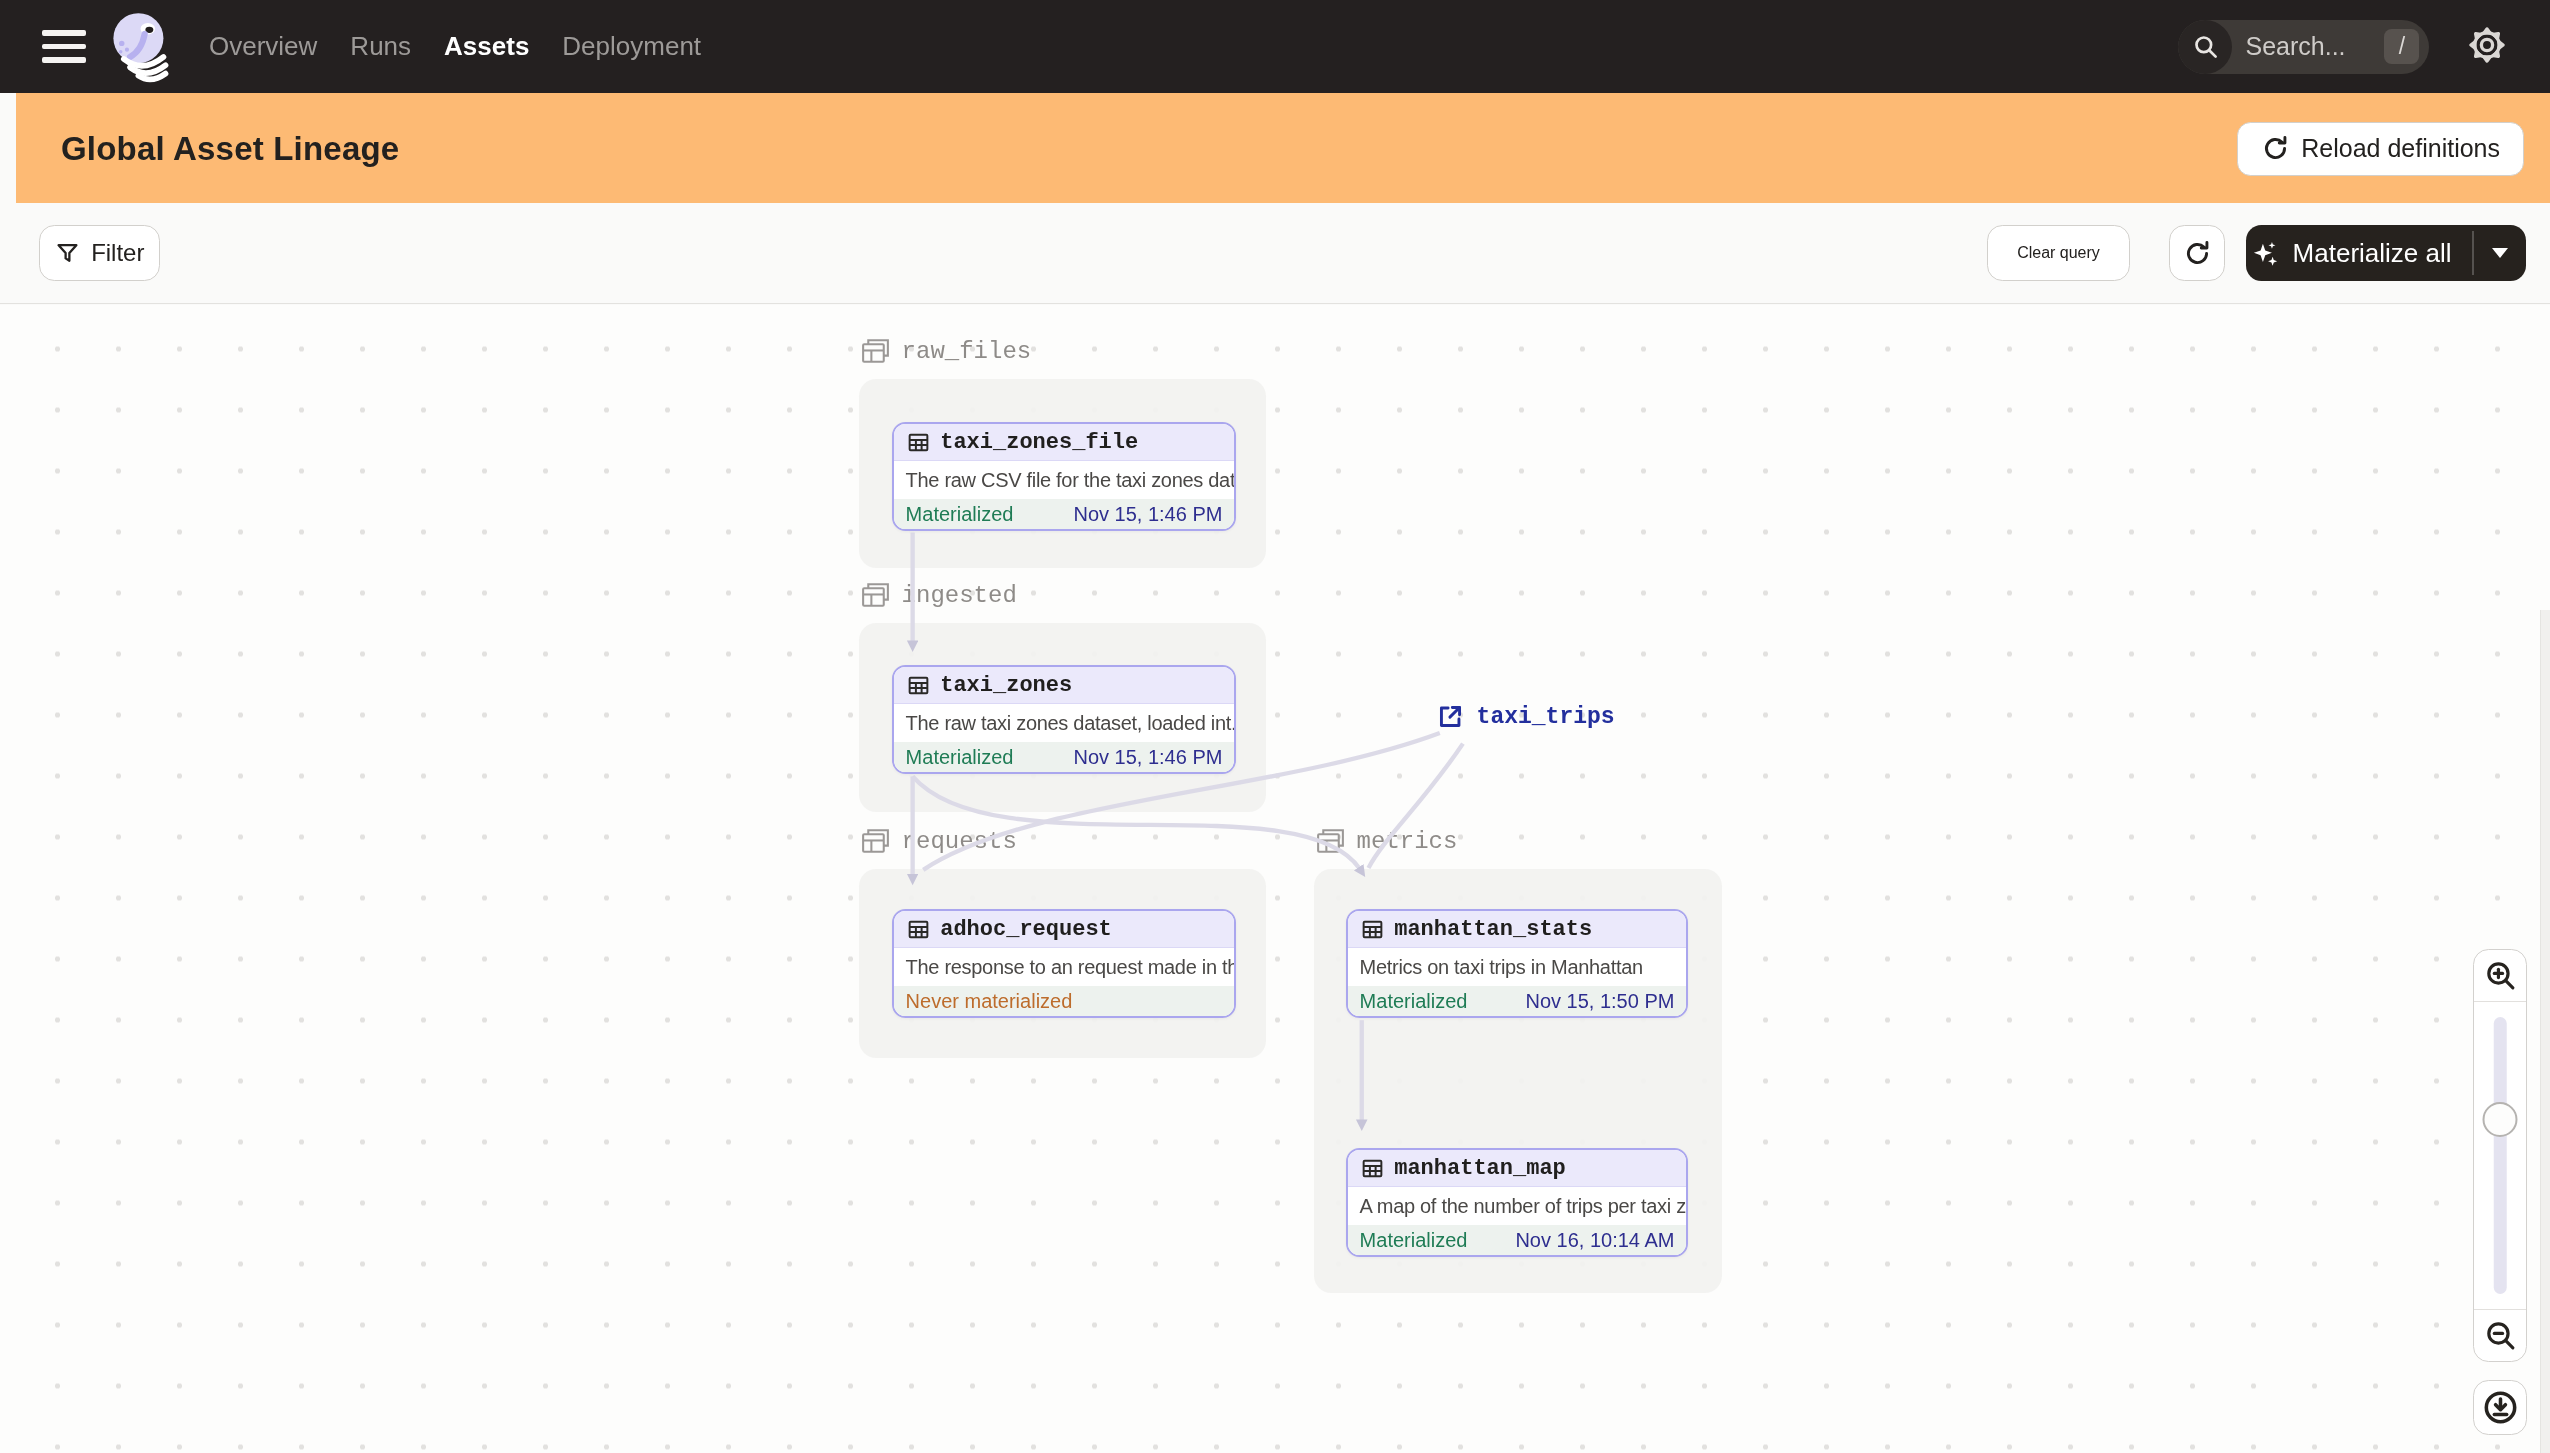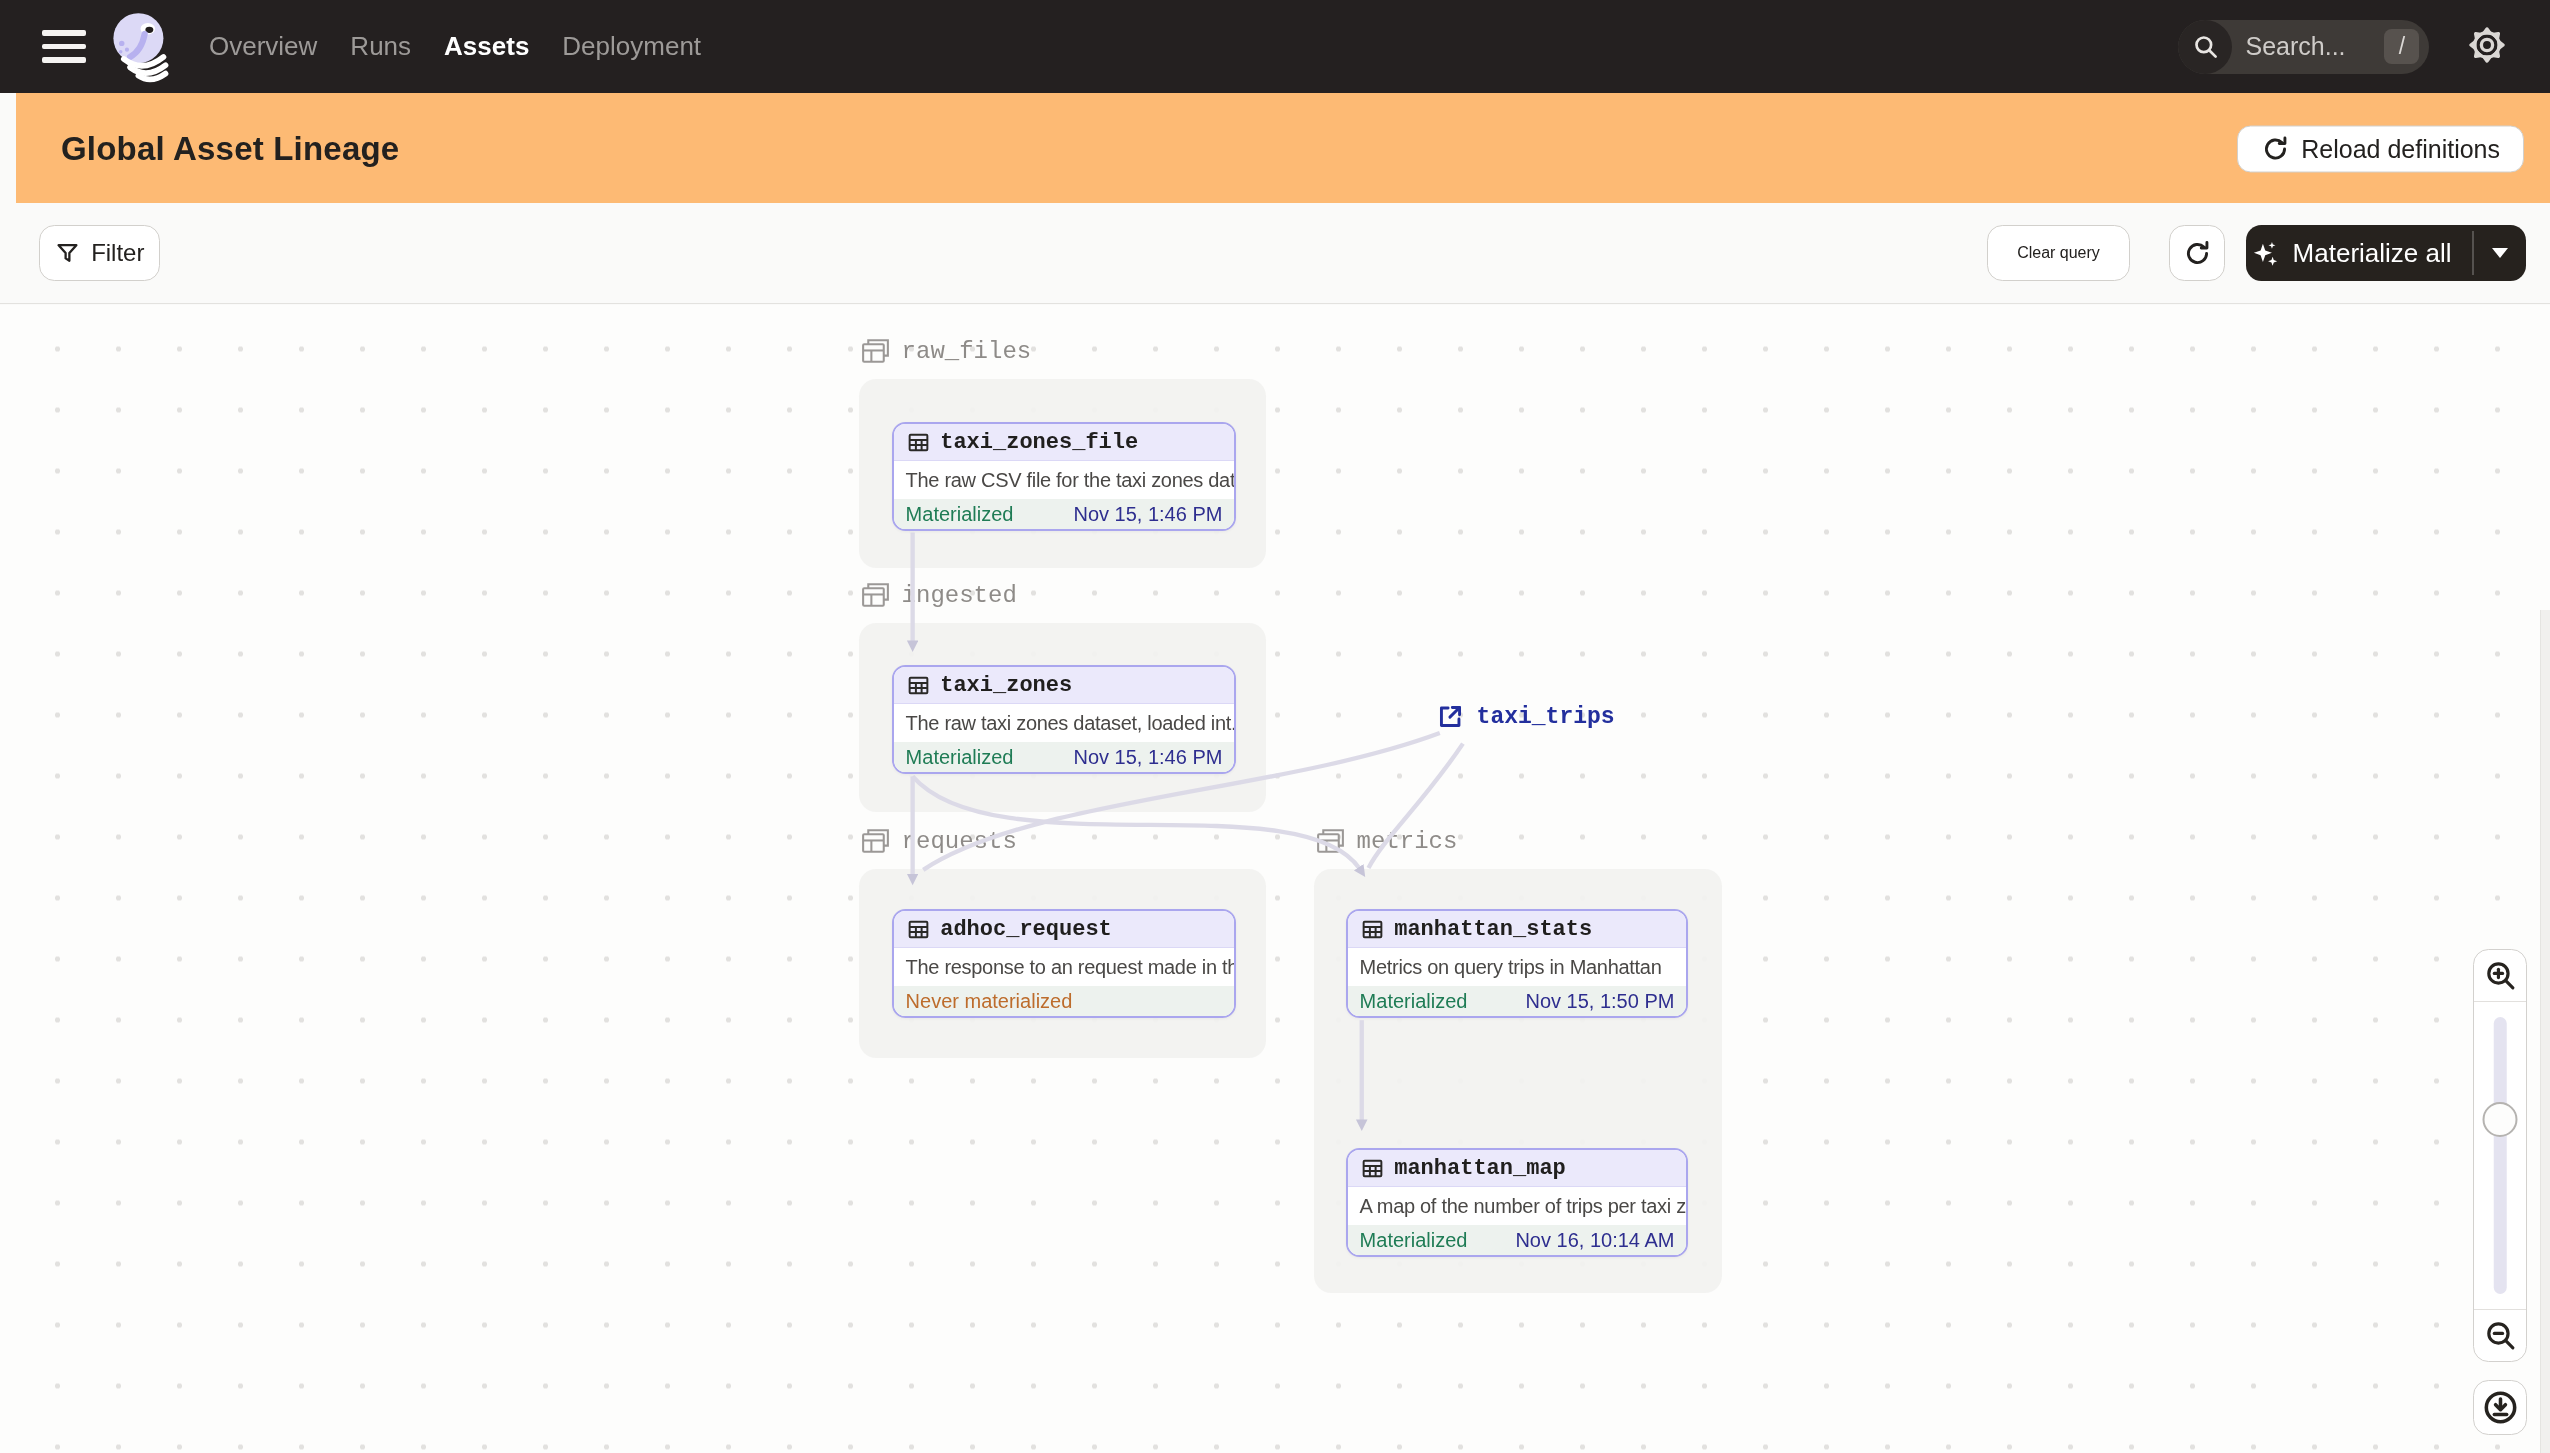--- a/index.html
+++ b/index.html
@@ -20,21 +20,21 @@
   .search-circle { width:54px; height:54px; border-radius:50%; background:#292524; display:flex; align-items:center; justify-content:center; flex:none; }
   .searchpill input { flex:1; background:transparent; border:none; outline:none; color:#e8e5e2; font-size:25px; padding-left:13.5px; min-width:0; }
   .searchpill input::placeholder { color:#cfccc9; }
   .slash-badge { width:35px; height:35px; border-radius:7.7px; background:#57524e; color:#dbd8d5; font-size:23px; display:flex; align-items:center; justify-content:center; margin-right:9.6px; flex:none; }
   .gear { margin:0 42px 0 37px; cursor:pointer; }
 
   
   #header { position:absolute; left:16px; top:93px; width:2550px; height:111px; background:#fdba74; }
   #page-title { position:absolute; left:45px; top:50%; transform:translateY(-50%); font-size:33px; font-weight:700; color:#23211f; letter-spacing:0.2px; }
   .btn { display:flex; align-items:center; justify-content:center; gap:11.6px; background:#ffffff; border:1.9px solid #d2d0cc; border-radius:13.5px; color:#23211f; cursor:pointer; }
-  #reload-btn { position:absolute; right:42px; top:50%; transform:translateY(-50%); height:47px; padding:0 23px; font-size:25px;justify-content:space-between; }
+  #reload-btn { position:absolute; right:42px; top:50%; transform:translateY(-50%); height:54px; padding:0 23px; font-size:25px;justify-content:space-between; }
 
   
   #toolbar { position:absolute; left:0; top:203px; width:2550px; height:101px; background:#fafaf9; border-bottom:1.9px solid #e3e2df; }
   #toolbar > * { position:absolute; top:22px; height:56px; }
   #filter-btn { left:39px; width:121px; font-size:24px; border-radius:15.4px; }
   #query-wrap { left:173px; width:1773px; background:#fff; border:1.9px solid #d2d0cc; border-radius:15.4px; display:flex; align-items:center; padding:0 19px; }
   #query-input { flex:1; border:none; outline:none; font-size:26px; color:#23211f; background:transparent; margin-left:13.5px; }
   #clear-btn { left:1987px; width:143px; font-size:16px; border-radius:15.4px; }
   #refresh-btn { left:2169px; width:56px; border-radius:15.4px; }
   #materialize-btn { left:2246px; width:280px; background:#26221e; border-radius:15.4px; display:flex; align-items:stretch; color:#fff; cursor:pointer; overflow:hidden; }
@@ -287,21 +287,21 @@
     <div class="node-head">
       <svg width="25" height="25" viewBox="0 0 24 24" fill="none" stroke="#2a2927" stroke-width="1.9">
           <rect x="3.5" y="4.5" width="17" height="15" rx="1"></rect>
           <line x1="3.5" y1="9.5" x2="20.5" y2="9.5"></line>
           <line x1="9.5" y1="9.5" x2="9.5" y2="19.5"></line>
           <line x1="15" y1="9.5" x2="15" y2="19.5"></line>
           <line x1="3.5" y1="14.5" x2="20.5" y2="14.5"></line>
         </svg>
       <span class="node-name mono">manhattan_stats</span>
     </div>
-    <div class="node-desc">Metrics on query trips in Manhattan</div>
+    <div class="node-desc">Metrics on taxi trips in Manhattan</div>
     <div class="node-foot">
       <span class="status">Materialized</span>
       <span class="ts">Nov 15, 1:50 PM</span>
     </div>
   </div>
 
   <div class="node" style="left:1346px;top:843px;width:342px">
     <div class="node-head">
       <svg width="25" height="25" viewBox="0 0 24 24" fill="none" stroke="#2a2927" stroke-width="1.9">
           <rect x="3.5" y="4.5" width="17" height="15" rx="1"></rect>

